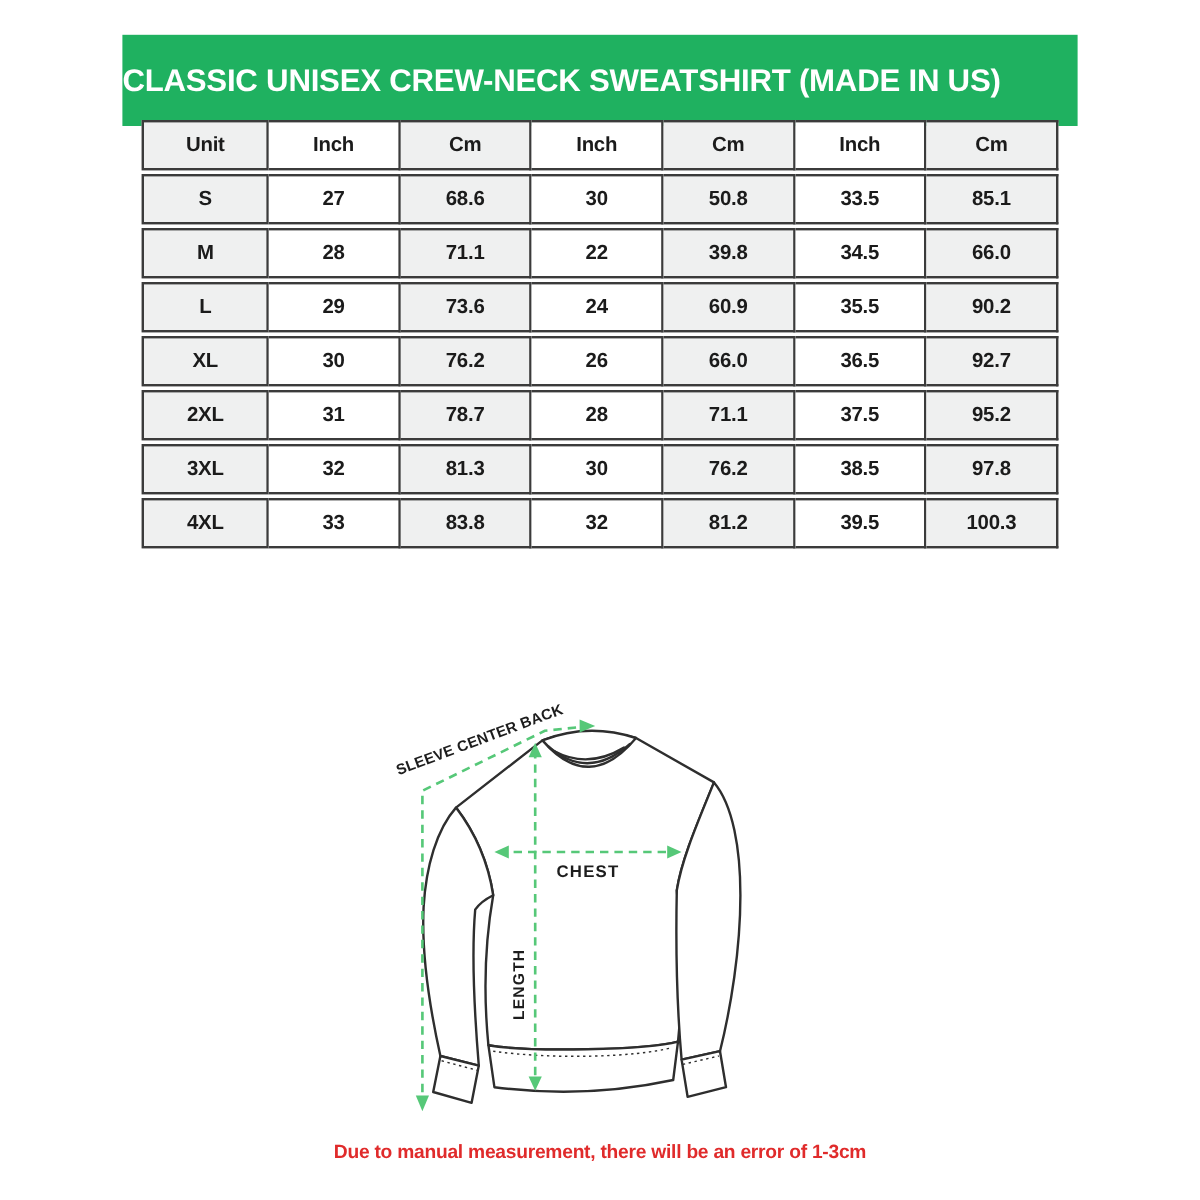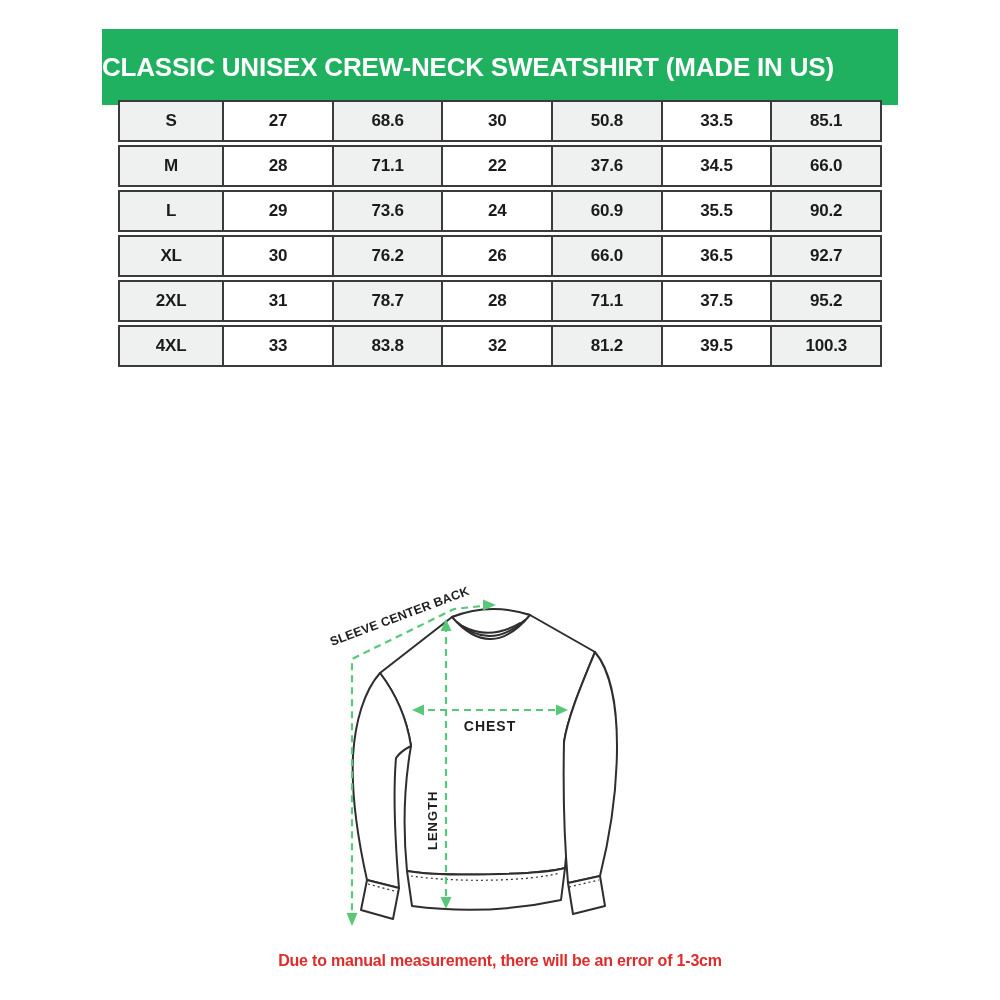--- a/index.html
+++ b/index.html
@@ -46,37 +46,46 @@
   <colgroup>
     <col style="width:13.9%">
       <col style="width:14.35%">
       <col style="width:14.35%">
     <col style="width:14.35%">
       <col style="width:14.35%">
       <col style="width:14.35%">
       <col style="width:14.35%">
   </colgroup>
   <thead>
+    <tr>
+      <th class="gray">Unit</th>
+      <th class="white">Inch</th>
+      <th class="gray">Cm</th>
+      <th class="white">Inch</th>
+      <th class="gray">Cm</th>
+      <th class="white">Inch</th>
+      <th class="gray">Cm</th>
+    </tr>
   </thead>
   <tbody>
       <tr>
         <td class="gray">S</td>
         <td class="white">27</td>
         <td class="gray">68.6</td>
         <td class="white">30</td>
         <td class="gray">50.8</td>
         <td class="white">33.5</td>
         <td class="gray">85.1</td>
       </tr>
       <tr>
         <td class="gray">M</td>
         <td class="white">28</td>
         <td class="gray">71.1</td>
         <td class="white">22</td>
-        <td class="gray">37.6</td>
+        <td class="gray">39.8</td>
         <td class="white">34.5</td>
         <td class="gray">66.0</td>
       </tr>
       <tr>
         <td class="gray">L</td>
         <td class="white">29</td>
         <td class="gray">73.6</td>
         <td class="white">24</td>
         <td class="gray">60.9</td>
         <td class="white">35.5</td>
@@ -92,20 +101,29 @@
         <td class="gray">92.7</td>
       </tr>
       <tr>
         <td class="gray">2XL</td>
         <td class="white">31</td>
         <td class="gray">78.7</td>
         <td class="white">28</td>
         <td class="gray">71.1</td>
         <td class="white">37.5</td>
         <td class="gray">95.2</td>
+      </tr>
+      <tr>
+        <td class="gray">3XL</td>
+        <td class="white">32</td>
+        <td class="gray">81.3</td>
+        <td class="white">30</td>
+        <td class="gray">76.2</td>
+        <td class="white">38.5</td>
+        <td class="gray">97.8</td>
       </tr>
       <tr>
         <td class="gray">4XL</td>
         <td class="white">33</td>
         <td class="gray">83.8</td>
         <td class="white">32</td>
         <td class="gray">81.2</td>
         <td class="white">39.5</td>
         <td class="gray">100.3</td>
       </tr>

